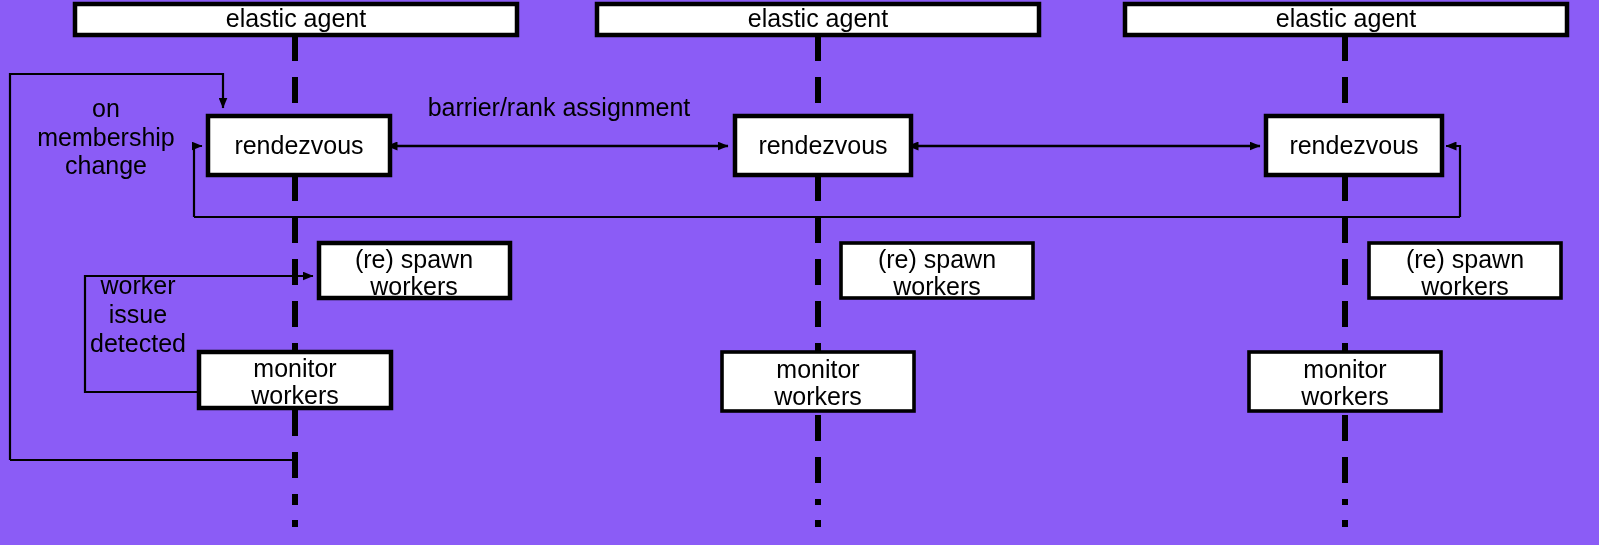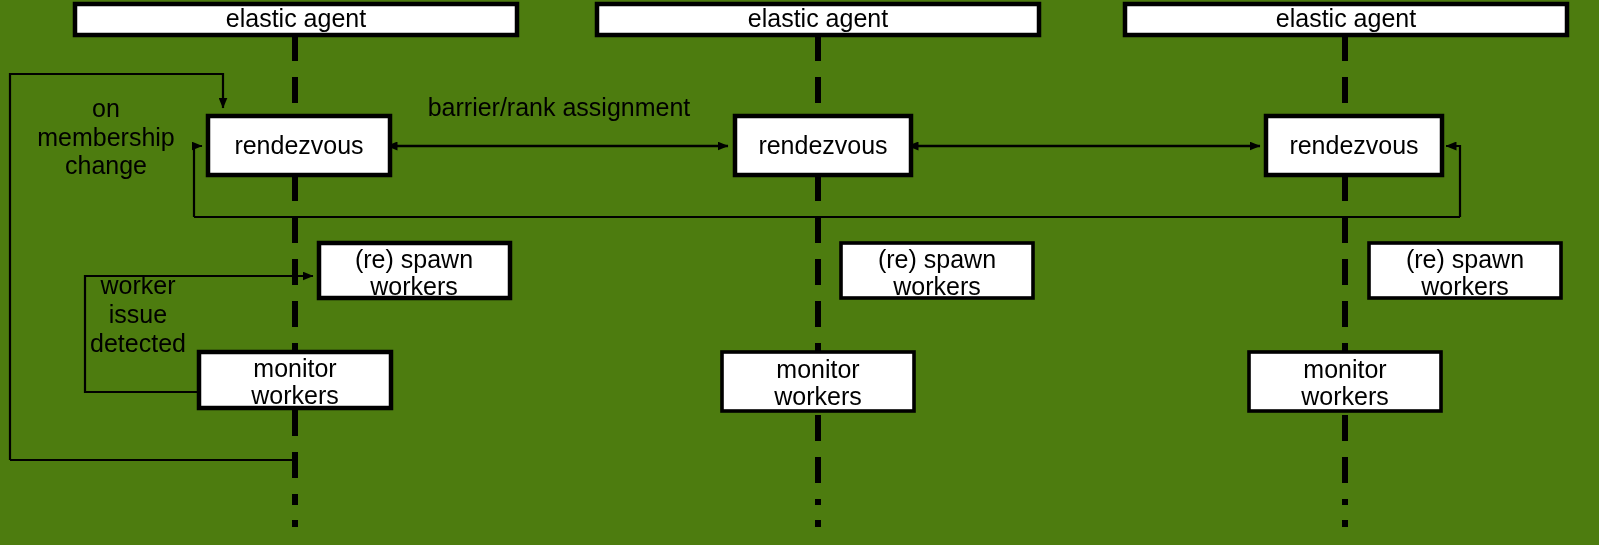--- a/index.html
+++ b/index.html
@@ -4,21 +4,21 @@
 <style>
   html, body {
     margin: 0;
     padding: 0;
     background: #ffffff;
   }
   #diagram-root {
     position: relative;
     width: 1599px;
     height: 545px;
-    background: #4d7c0f;
+    background: #8b5cf6;
     font-family: "Liberation Sans", sans-serif;
     overflow: hidden;
   }
   svg.diagram-canvas {
     display: block;
     width: 1599px;
     height: 545px;
   }
   .node-rect {
     fill: #ffffff;

